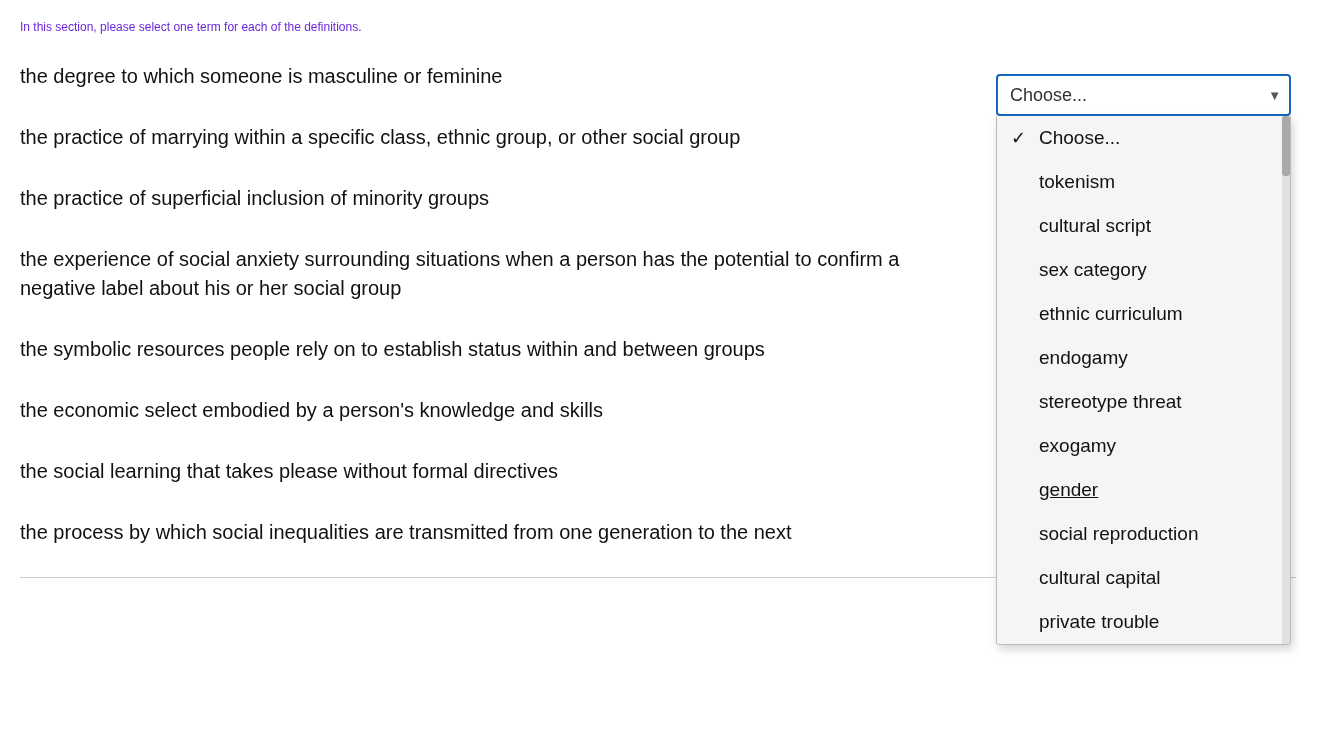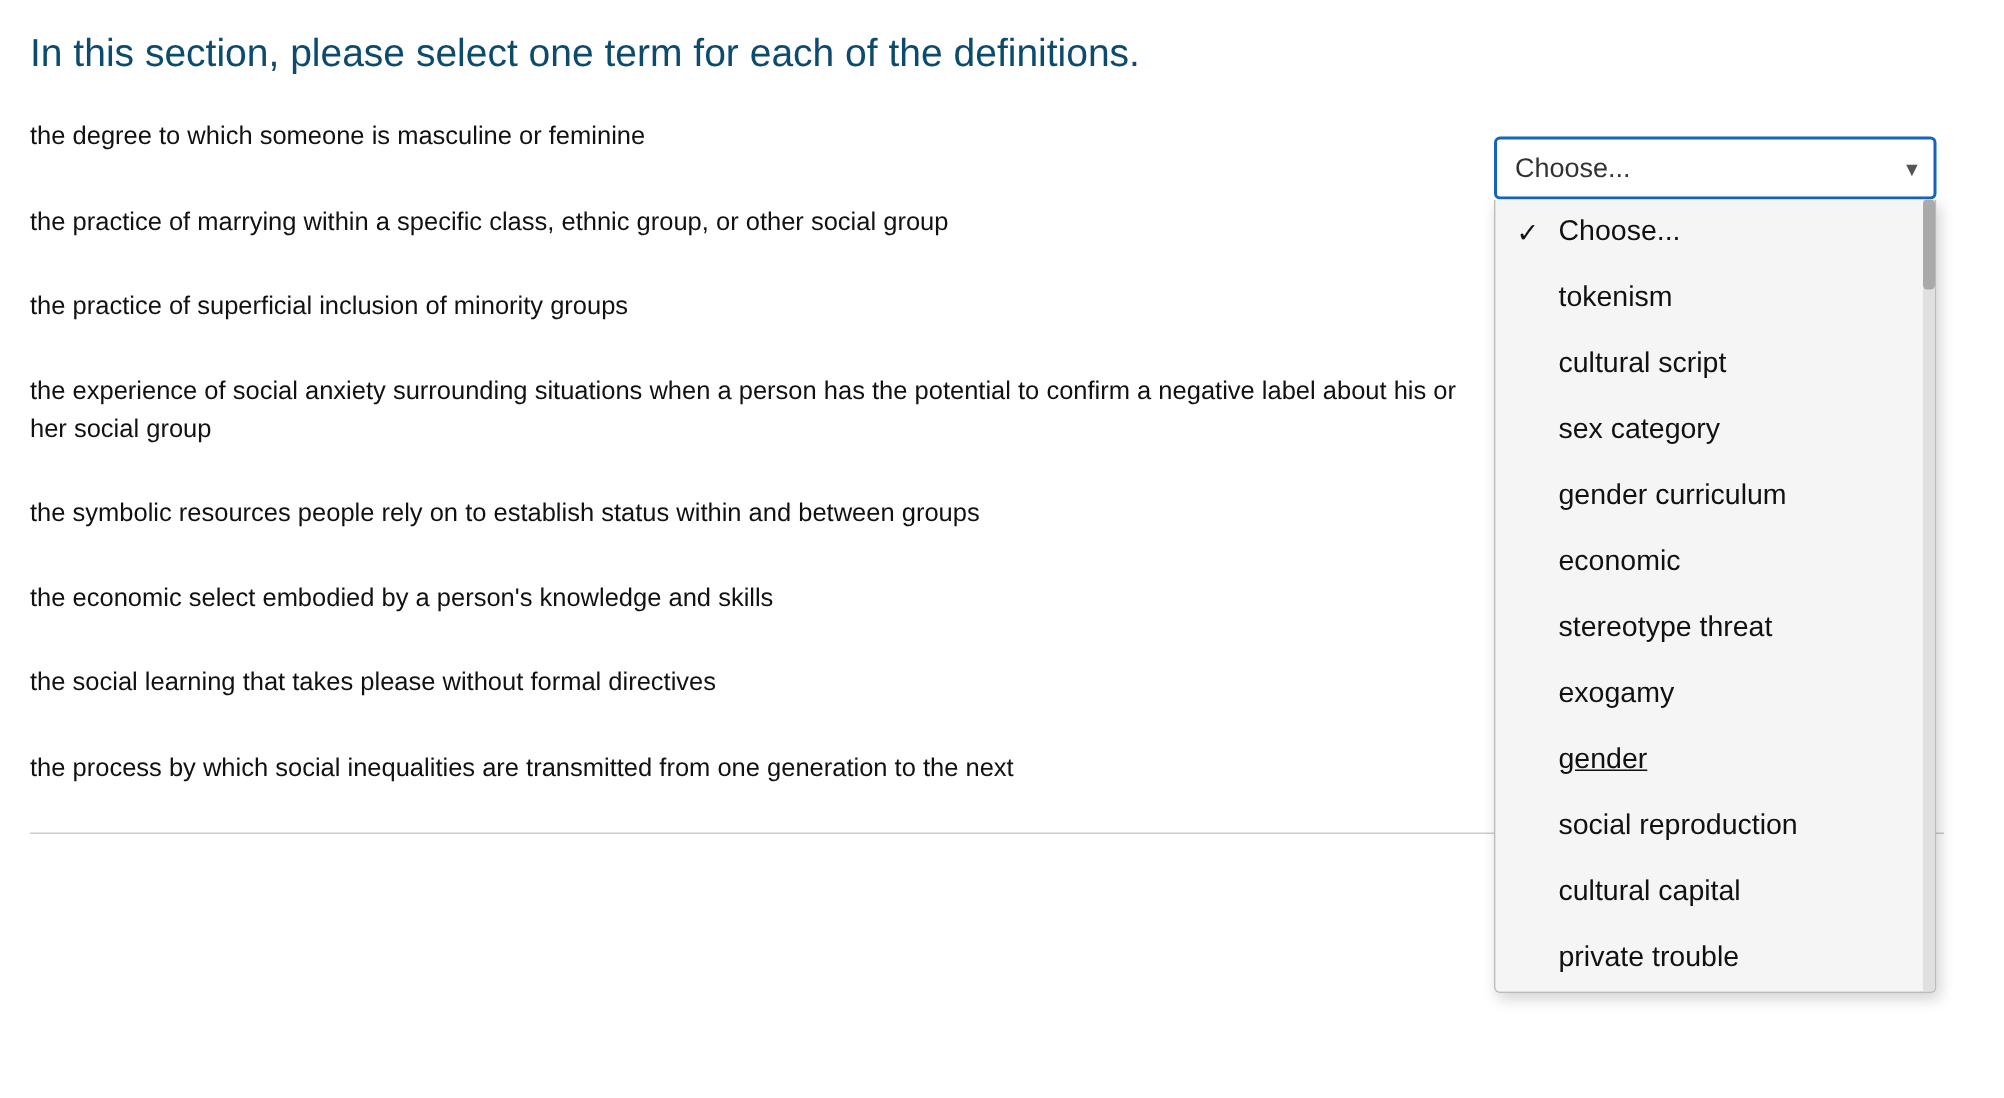--- a/index.html
+++ b/index.html
@@ -17,41 +17,41 @@
       min-height: 732px;
       overflow-x: hidden;
     }
 
     .page-container {
       padding: 20px 40px 20px 20px;
       position: relative;
     }
 
     .intro-text {
-      font-size: 26px;
+      font-size: 12px;
       margin-bottom: 28px;
-      color: #0c4a6e;
+      color: #6d28d9;
     }
 
     .definitions-section {
       display: flex;
       flex-direction: column;
       gap: 0;
       position: relative;
     }
 
     .definition-row {
       display: flex;
       align-items: flex-start;
       margin-bottom: 28px;
       position: relative;
     }
 
     .definition-text {
-      font-size: 17px;
+      font-size: 20px;
       line-height: 1.45;
       color: #111;
       max-width: 960px;
       flex: 1;
     }
 
     .dropdown-item {
       padding: 10px 16px;
       font-size: 19px;
       cursor: pointer;
@@ -169,26 +169,26 @@
             <span>cultural script</span>
           </div>
 
           <div class="dropdown-item no-check" style="display: flex; align-items: center; padding: 11px 14px; font-size: 19px; cursor: pointer; gap: 6px;">
             <span class="checkmark" style="width: 22px; visibility: hidden;">✓</span>
             <span>sex category</span>
           </div>
 
           <div class="dropdown-item no-check" style="display: flex; align-items: center; padding: 11px 14px; font-size: 19px; cursor: pointer; gap: 6px;">
             <span class="checkmark" style="width: 22px; visibility: hidden;">✓</span>
-            <span>gender curriculum</span>
-          </div>
-
-          <div class="dropdown-item no-check" style="display: flex; align-items: center; padding: 11px 14px; font-size: 19px; cursor: pointer; gap: 6px;">
-            <span class="checkmark" style="width: 22px; visibility: hidden;">✓</span>
-            <span>economic</span>
+            <span>ethnic curriculum</span>
+          </div>
+
+          <div class="dropdown-item no-check" style="display: flex; align-items: center; padding: 11px 14px; font-size: 19px; cursor: pointer; gap: 6px;">
+            <span class="checkmark" style="width: 22px; visibility: hidden;">✓</span>
+            <span>endogamy</span>
           </div>
 
           <div class="dropdown-item no-check" style="display: flex; align-items: center; padding: 11px 14px; font-size: 19px; cursor: pointer; gap: 6px;">
             <span class="checkmark" style="width: 22px; visibility: hidden;">✓</span>
             <span>stereotype threat</span>
           </div>
 
           <div class="dropdown-item no-check" style="display: flex; align-items: center; padding: 11px 14px; font-size: 19px; cursor: pointer; gap: 6px;">
             <span class="checkmark" style="width: 22px; visibility: hidden;">✓</span>
             <span>exogamy</span>

